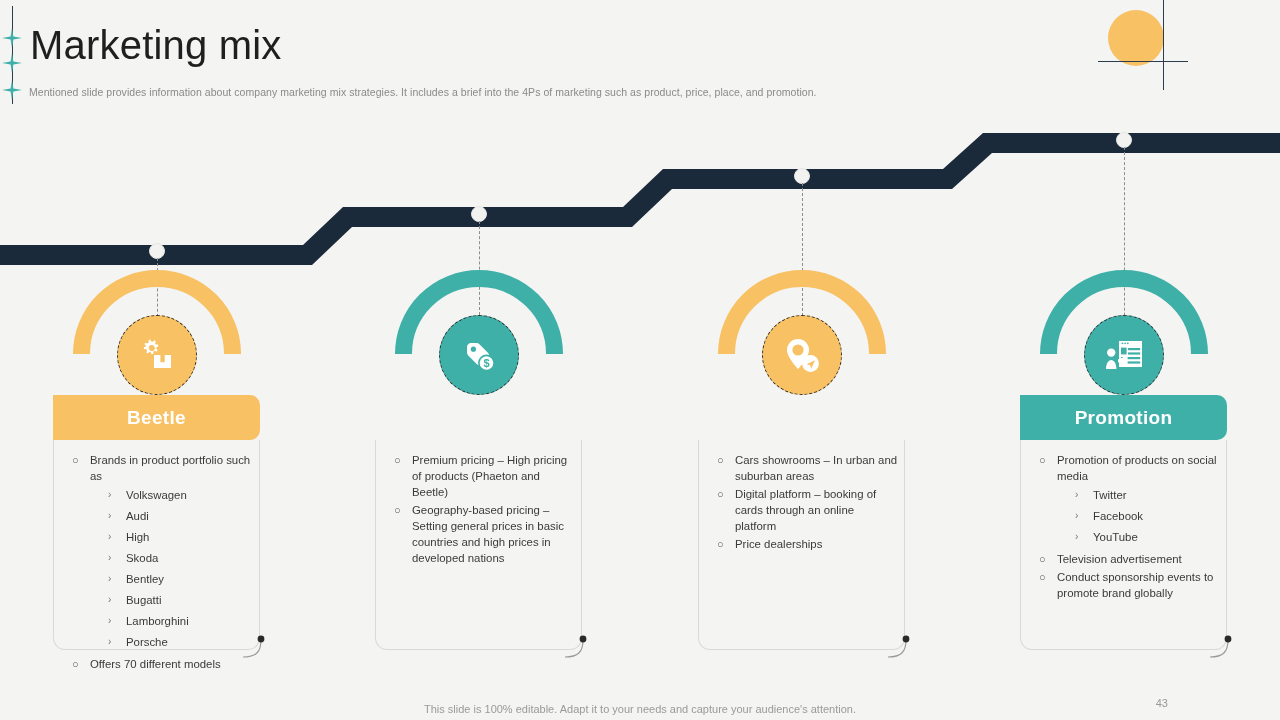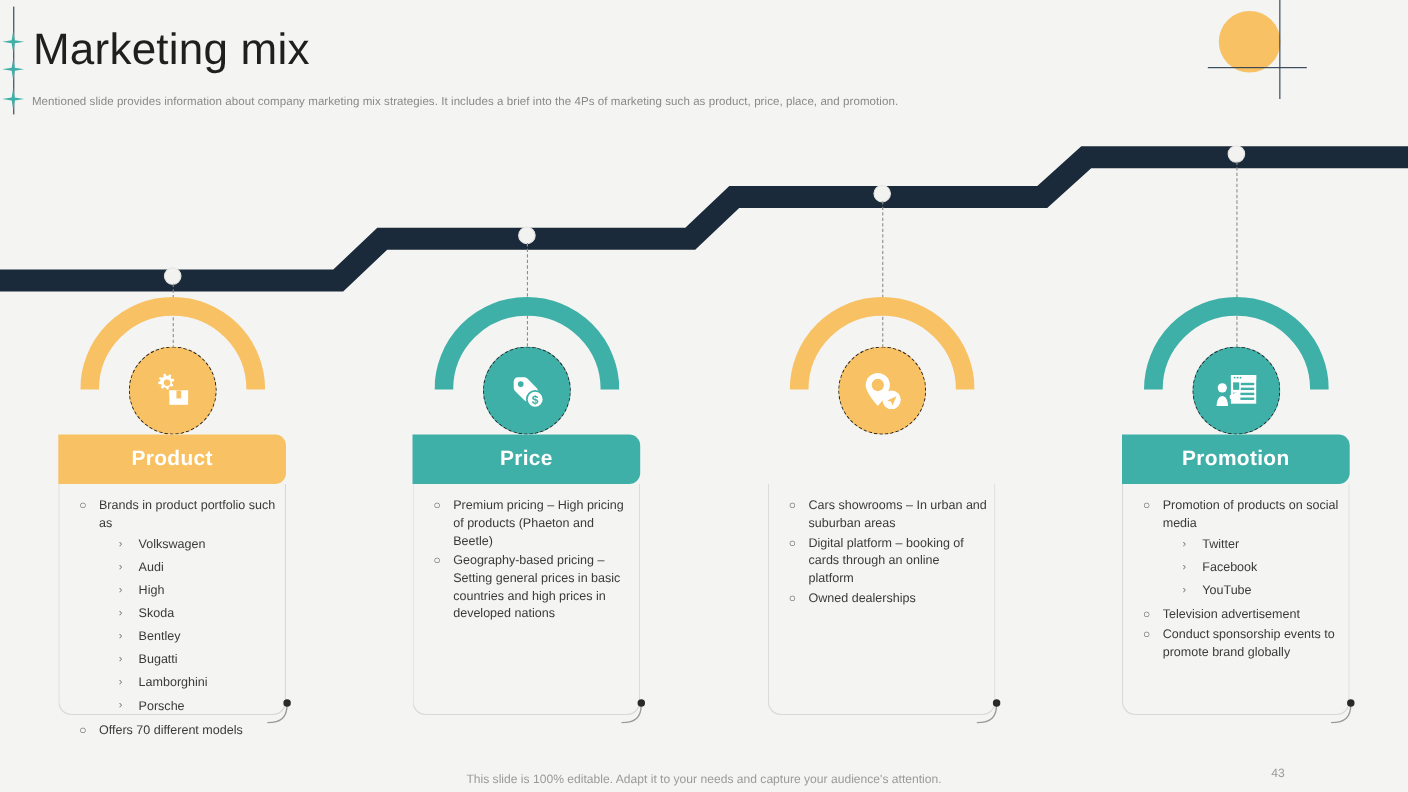--- a/index.html
+++ b/index.html
@@ -169,21 +169,21 @@
       </div>
     <div class="badge" style="left:117px; top:315px;">
       <svg width="40" height="40" viewBox="0 0 40 40">
         <path fill="#fff" d="M11.4 5.2l1.9-.6.9 1.9a6 6 0 0 1 1.7.2l1.4-1.5 1.6 1.2-.9 1.8c.4.4.8.9 1 1.4l2-.2.4 2-1.9.6c0 .6-.1 1.2-.3 1.7l1.5 1.4-1.2 1.6-1.8-.9c-.4.4-.9.8-1.4 1l.2 2-2 .4-.6-1.9a6 6 0 0 1-1.7-.3l-1.4 1.5-1.6-1.2.9-1.8a6 6 0 0 1-1-1.4l-2 .2-.4-2 1.9-.6c0-.6.1-1.2.3-1.7L7.3 9.3l1.2-1.6 1.8.9c.4-.4.9-.8 1.4-1zM14.6 10a3 3 0 1 0 1 5.9 3 3 0 0 0-1-5.9z"></path>
         <rect x="17" y="20" width="17" height="13" fill="#fff"></rect>
         <rect x="17" y="20" width="17" height="4.4" fill="#fff"></rect>
         <rect x="23.4" y="20" width="4.3" height="7.2" fill="#f7c164"></rect>
       </svg>
     </div>
     <div class="banner" style="left:53px; top:395px;">
-      <span>Product</span>
+      <span>Beetle</span>
     </div>
     <div class="card" style="left:53px; top:440px; height:210px;">
       <ul class="lvl1">
         <li>
           <span class="b1">○</span>
           <span>Brands in product portfolio such as</span>
           <ul class="lvl2">
             <li><span class="b2">›</span><span>Volkswagen</span></li>
             <li><span class="b2">›</span><span>Audi</span></li>
             <li><span class="b2">›</span><span>High</span></li>
@@ -211,23 +211,20 @@
         <div class="arc-inner"></div>
       </div>
     <div class="badge teal" style="left:117px; top:315px;">
       <svg width="40" height="40" viewBox="0 0 40 40">
         <path fill="#fff" d="M8 12c0-2.2 1.8-4 4-4h5.6c1 0 2 .4 2.8 1.2l8.5 8.5a4 4 0 0 1 0 5.6l-5.6 5.6a4 4 0 0 1-5.6 0L9.2 20.4A4 4 0 0 1 8 17.6V12z"></path>
         <circle cx="14.4" cy="14.2" r="2.6" fill="#3fb0a8"></circle>
         <circle cx="27.5" cy="28" r="7.6" fill="#fff" stroke="#3fb0a8" stroke-width="1.6"></circle>
         <text x="27.5" y="32.3" font-family="Liberation Sans, sans-serif" font-size="11" font-weight="bold" fill="#3fb0a8" text-anchor="middle">$</text>
       </svg>
     </div>
-    <div class="banner teal" style="left:53px; top:395px;">
-      <span>Price</span>
-    </div>
     <div class="card" style="left:53px; top:440px; height:210px;">
       <ul class="lvl1">
         <li><span class="b1">○</span><span>Premium pricing – High pricing of products (Phaeton and Beetle)</span></li>
         <li><span class="b1">○</span><span>Geography-based pricing – Setting general prices in basic countries and high prices in developed nations</span></li>
       </ul>
       <svg class="card-tail" viewBox="0 0 26 26">
         <path d="M1 25 C14 25 19 20 19 8" stroke="#9a9a9a" stroke-width="1.2" fill="none"></path>
         <circle cx="19" cy="7" r="3.4" fill="#2a2a2a"></circle>
       </svg>
     </div>
@@ -242,21 +239,21 @@
         <path fill="#fff" d="M16 4a11 11 0 0 1 11 11c0 7.5-11 19-11 19S5 22.5 5 15A11 11 0 0 1 16 4z"></path>
         <circle cx="16" cy="15" r="5.6" fill="#f7c164"></circle>
         <circle cx="28.5" cy="28.5" r="8.4" fill="#fff"></circle>
         <path d="M33 25.2 L24.6 29.2 L28.2 30.2 L29.2 33.8 Z" fill="#f7c164"></path>
       </svg>
     </div>
     <div class="card" style="left:53px; top:440px; height:210px;">
       <ul class="lvl1">
         <li><span class="b1">○</span><span>Cars showrooms – In urban and suburban areas</span></li>
         <li><span class="b1">○</span><span>Digital platform – booking of cards through an online platform</span></li>
-        <li><span class="b1">○</span><span>Owned dealerships</span></li>
+        <li><span class="b1">○</span><span>Price dealerships</span></li>
       </ul>
       <svg class="card-tail" viewBox="0 0 26 26">
         <path d="M1 25 C14 25 19 20 19 8" stroke="#9a9a9a" stroke-width="1.2" fill="none"></path>
         <circle cx="19" cy="7" r="3.4" fill="#2a2a2a"></circle>
       </svg>
     </div>
   </div>
 
   <div class="col" style="left:967px;">
     <div class="arc teal" style="left:73px; top:270px;">

